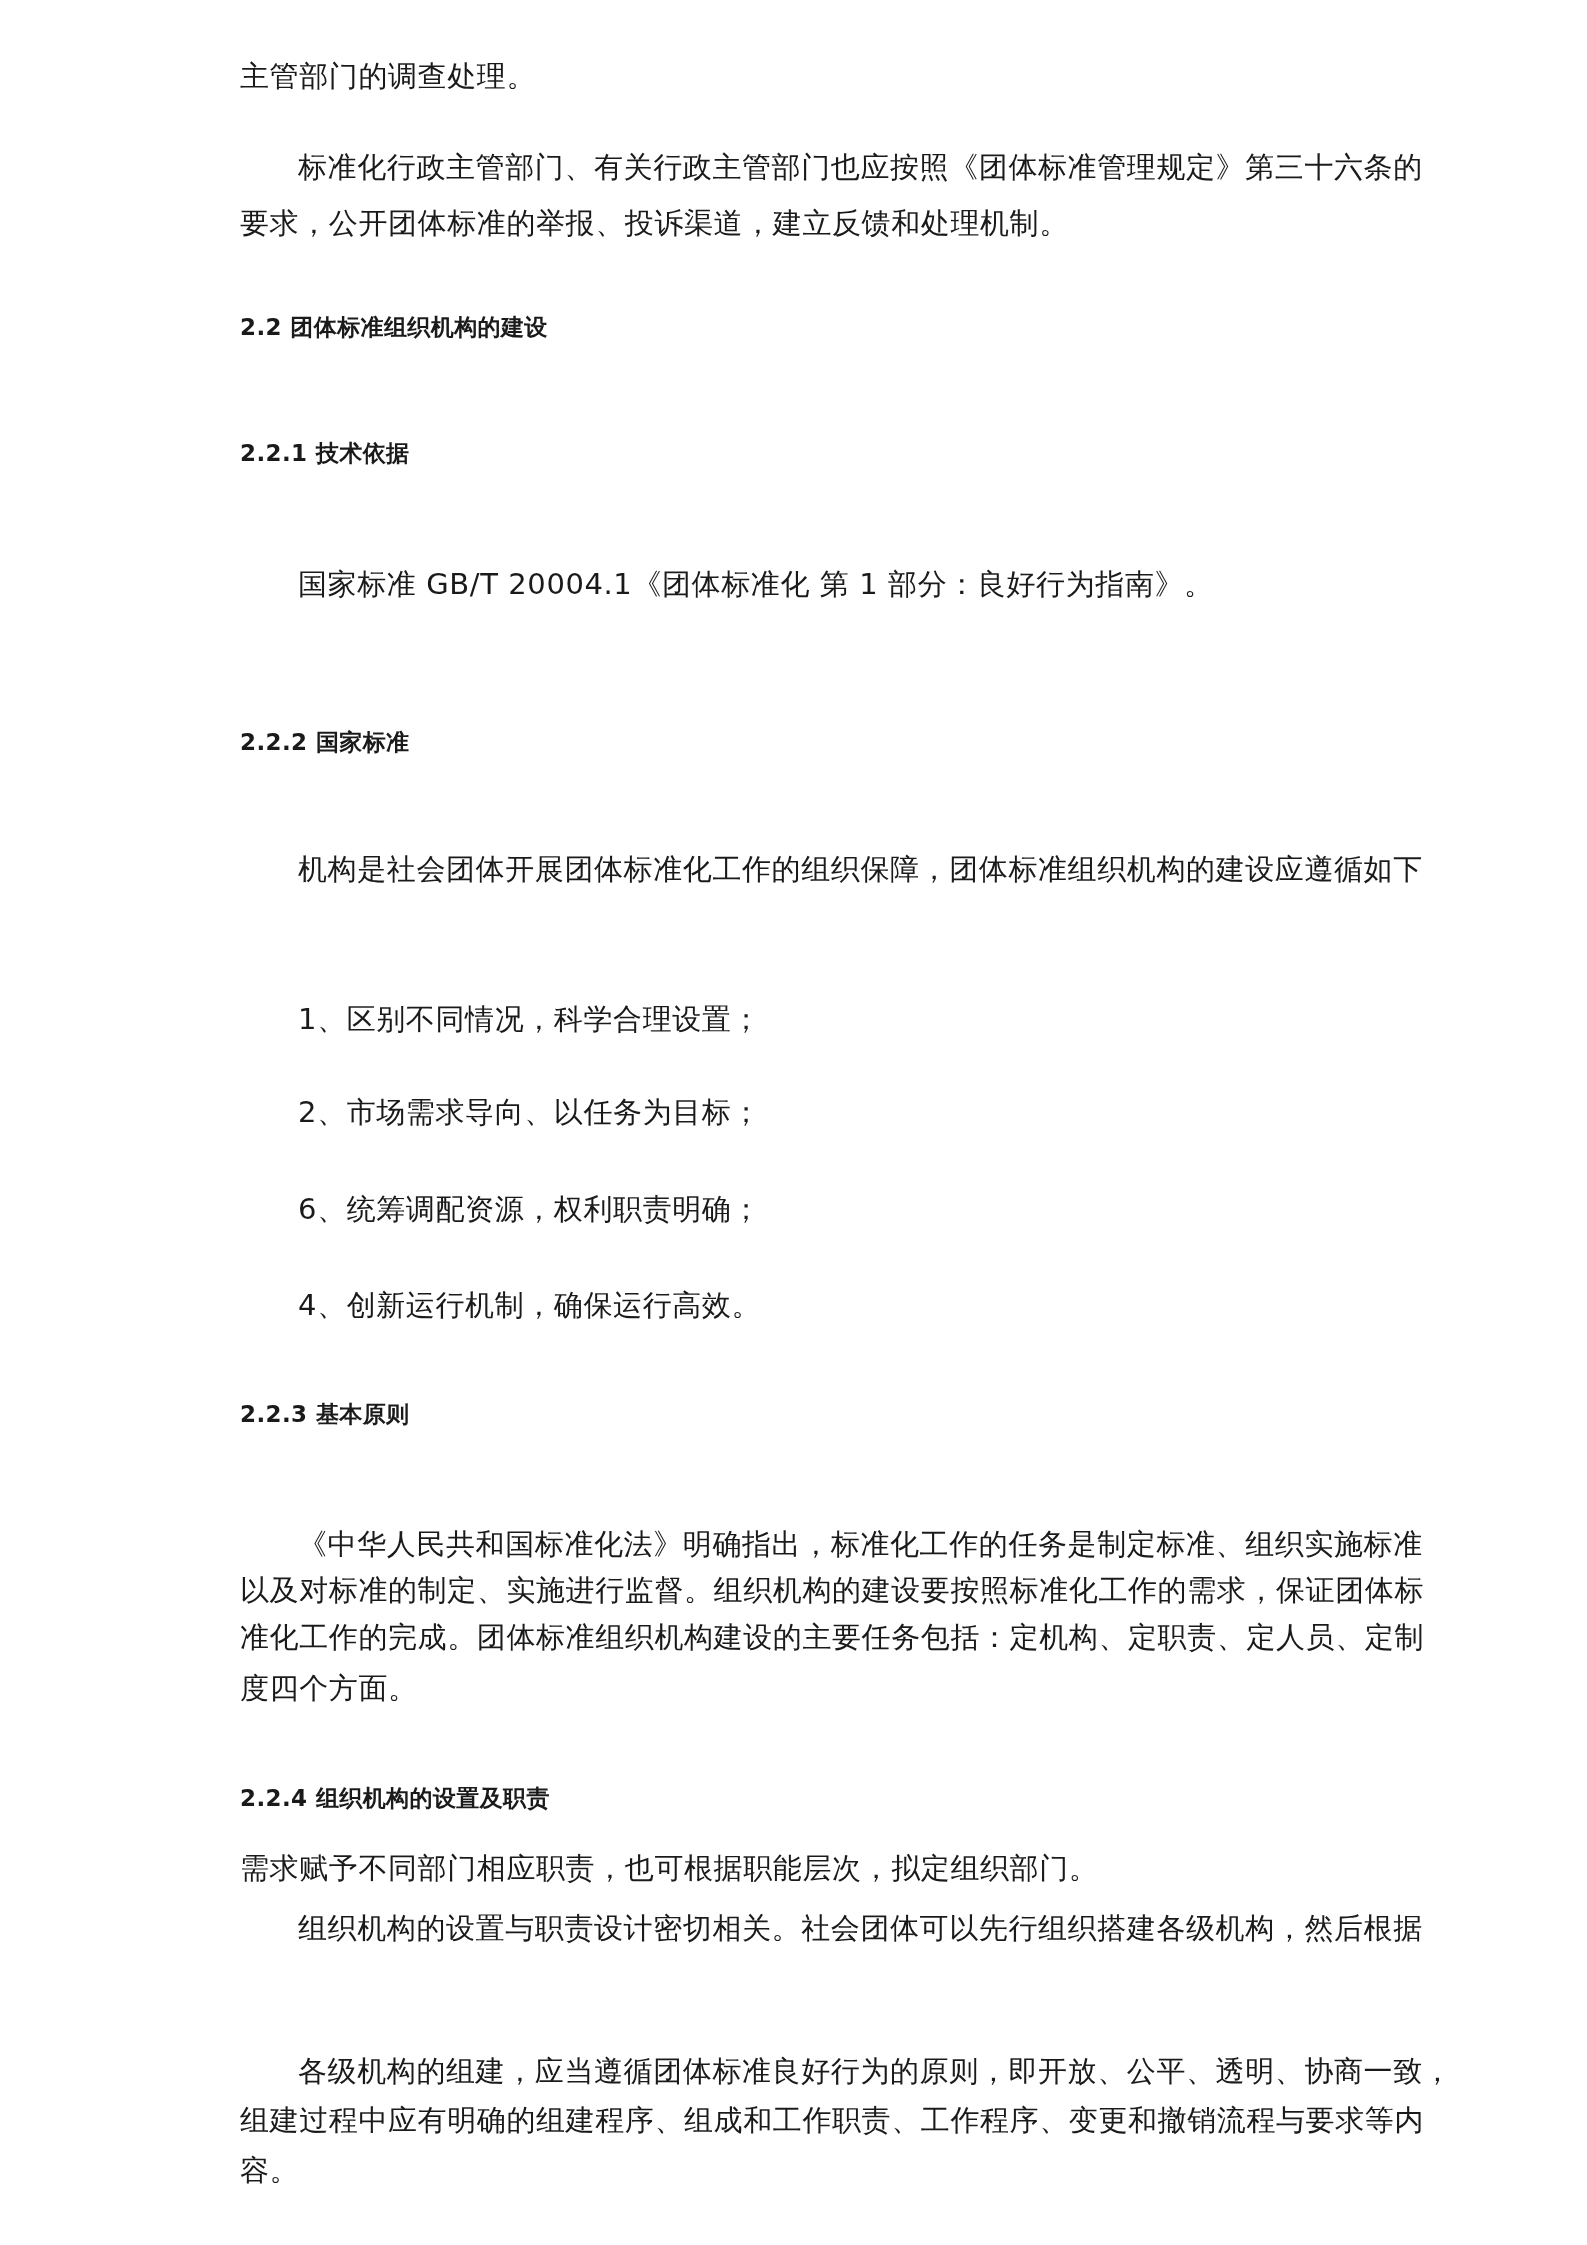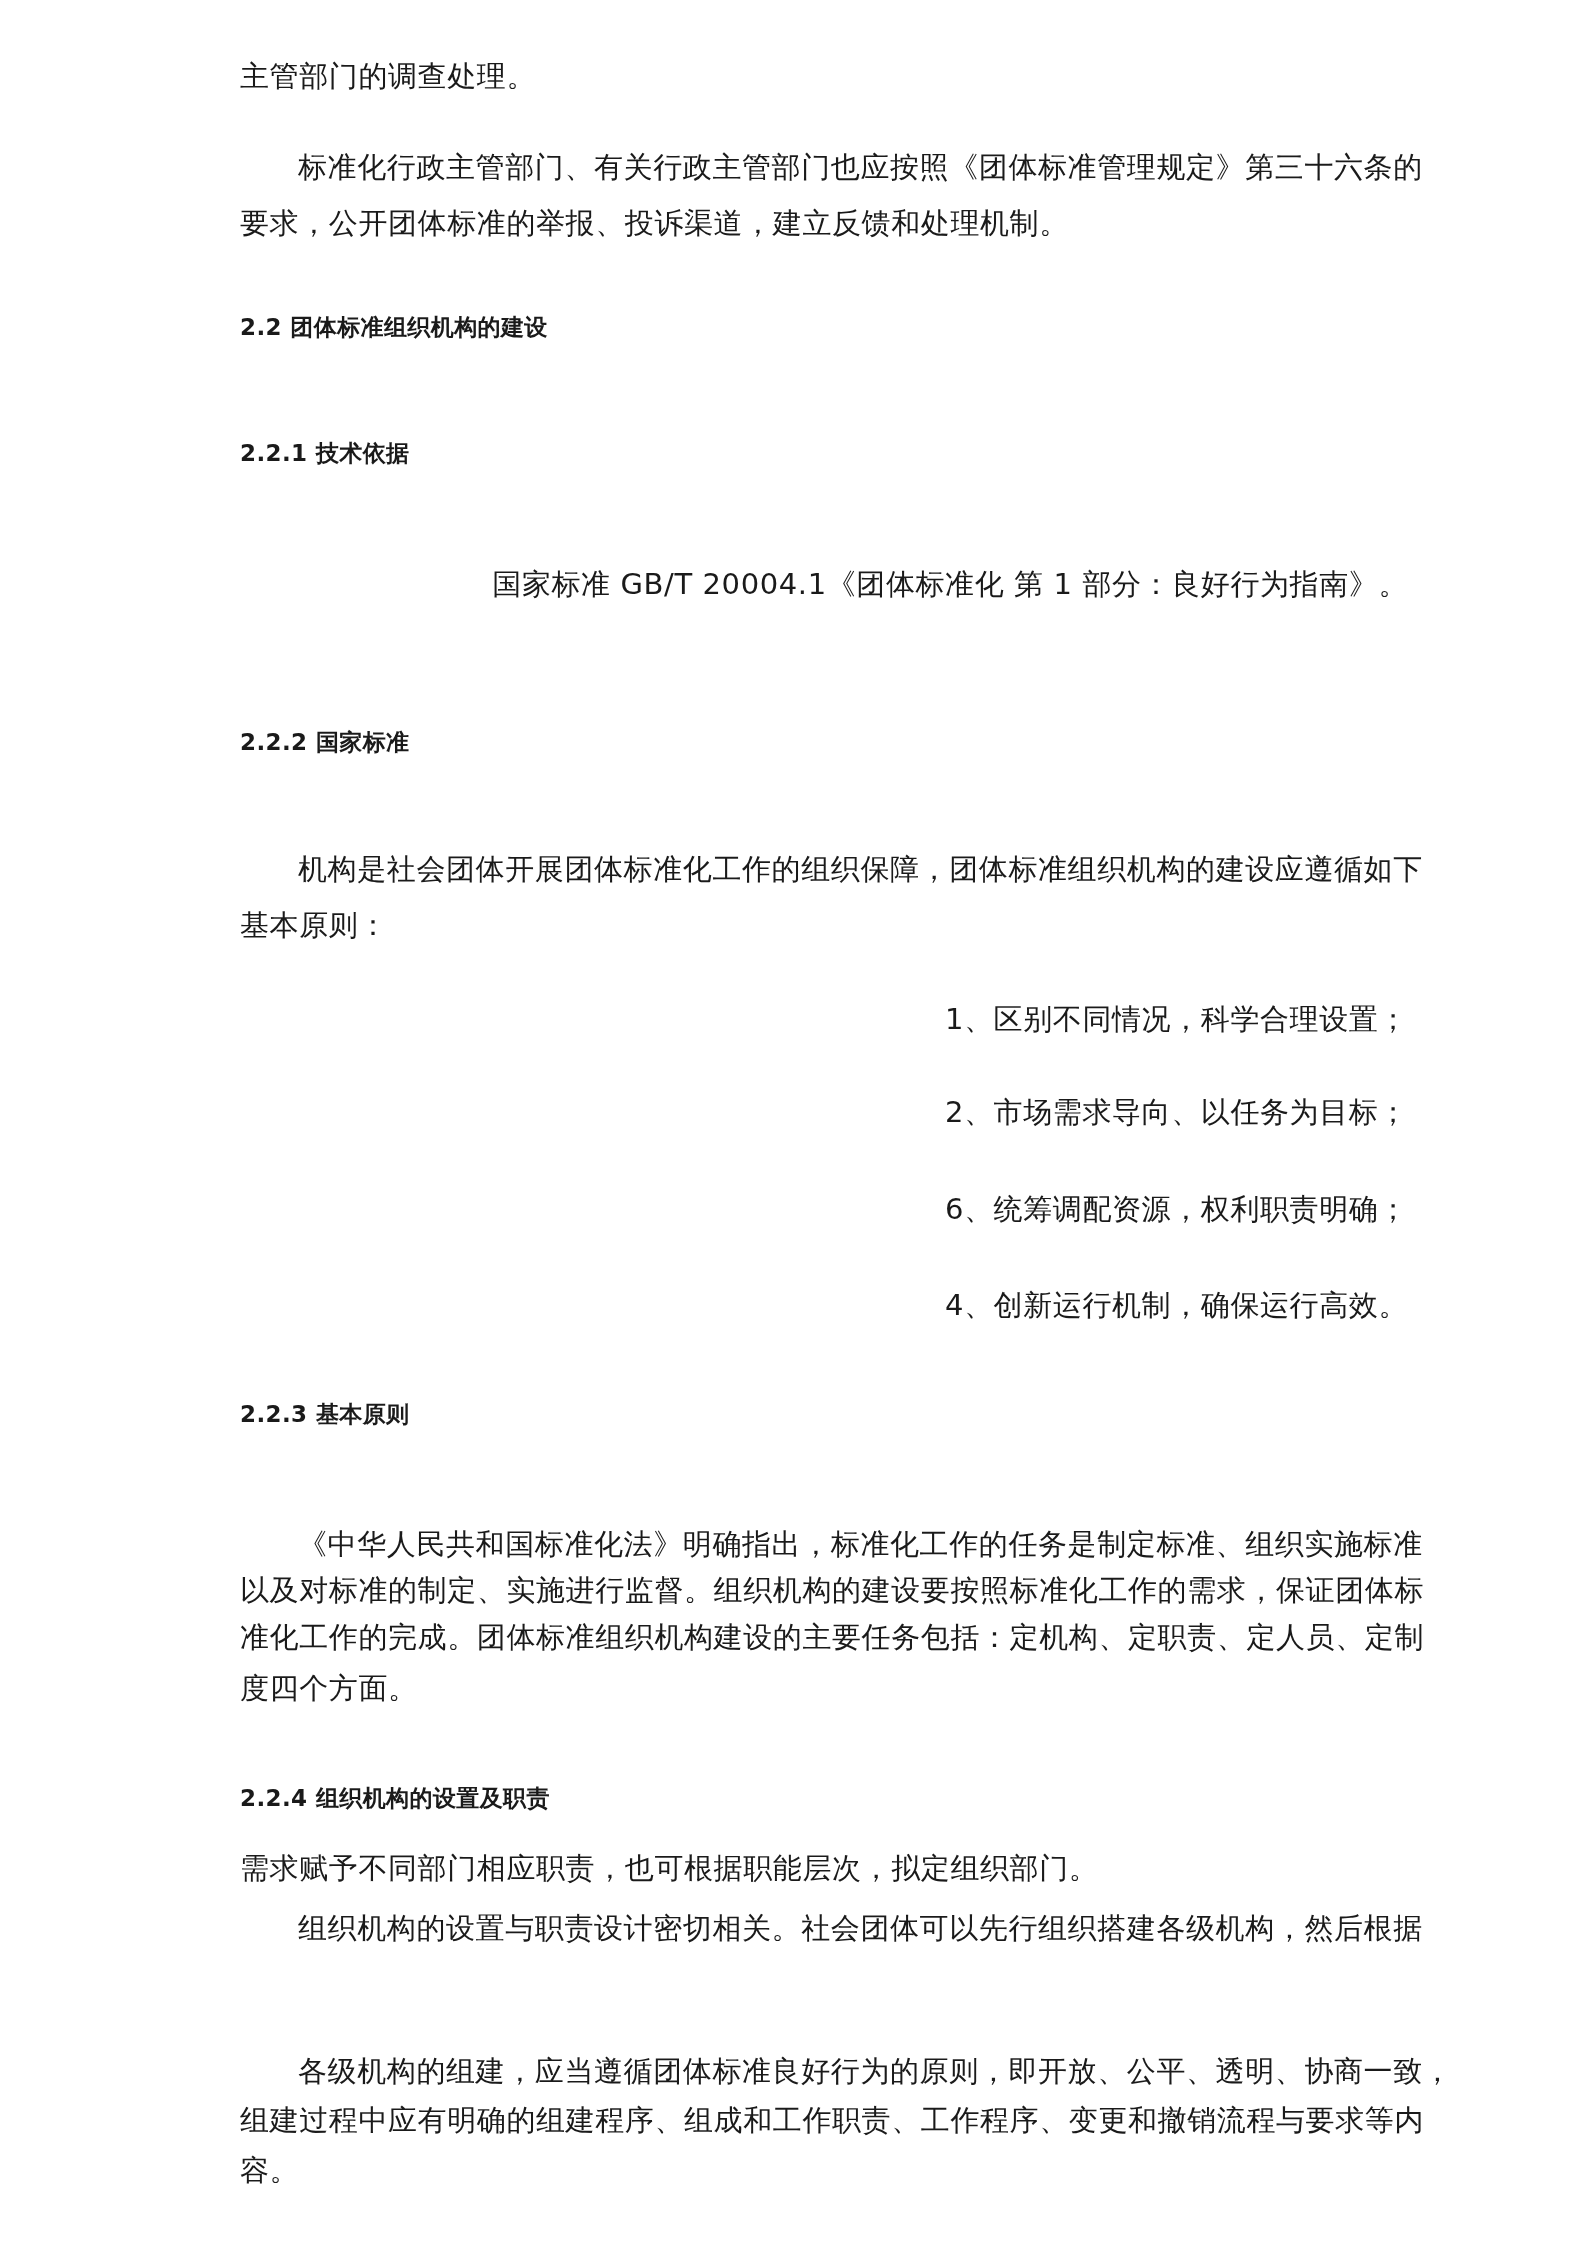--- a/index.html
+++ b/index.html
@@ -1,21 +1,21 @@
 <!DOCTYPE html>
 <html><head>
 <meta charset="utf-8">
 <style>
   html, body { margin: 0; padding: 0; background: #ffffff; }
   body { width: 1587px; height: 2245px; position: relative; overflow: hidden;
          font-family: "DejaVu Sans", "Liberation Sans", sans-serif; color: #1a1a1a; }
   .page { position: absolute; left: 0; top: 0; width: 1414px; height: 2245px; }
   .line { position: absolute; left: 240px; width: 1110px; font-size: 29px; line-height: 36px;
           white-space: nowrap; letter-spacing: 0.6px; }
-  .indent { left: 298px; text-align: right; }
+  .indent { left: 298px; }
   .heading { font-weight: bold; font-size: 23px; letter-spacing: 0.4px; }
   .just { text-align: justify; text-align-last: justify; font-family: Liberation Mono, monospace; }
 </style>
 </head>
 <body>
 
 <div class="page">
 
   <div class="line" style="top:58px">主管部门的调查处理。</div>
 
@@ -24,21 +24,20 @@
 
   <div class="line heading" style="top:309px">2.2 团体标准组织机构的建设</div>
 
   <div class="line heading" style="top:435px">2.2.1 技术依据</div>
 
   <div class="line indent" style="top:566px">国家标准 GB/T 20004.1《团体标准化 第 1 部分：良好行为指南》。</div>
 
   <div class="line heading" style="top:724px">2.2.2 国家标准</div>
 
   <div class="line indent just" style="top:854px;width:1052px">机构是社会团体开展团体标准化工作的组织保障，团体标准组织机构的建设应遵循如下</div>
-  <div class="line" style="top:907px">基本原则：</div>
 
   <div class="line indent" style="top:1001px">1、区别不同情况，科学合理设置；</div>
   <div class="line indent" style="top:1094px">2、市场需求导向、以任务为目标；</div>
   <div class="line indent" style="top:1191px">6、统筹调配资源，权利职责明确；</div>
   <div class="line indent" style="top:1287px">4、创新运行机制，确保运行高效。</div>
 
   <div class="line heading" style="top:1396px">2.2.3 基本原则</div>
 
   <div class="line indent just" style="top:1529px;width:1052px">《中华人民共和国标准化法》明确指出，标准化工作的任务是制定标准、组织实施标准</div>
   <div class="line just" style="top:1575px">以及对标准的制定、实施进行监督。组织机构的建设要按照标准化工作的需求，保证团体标</div>

